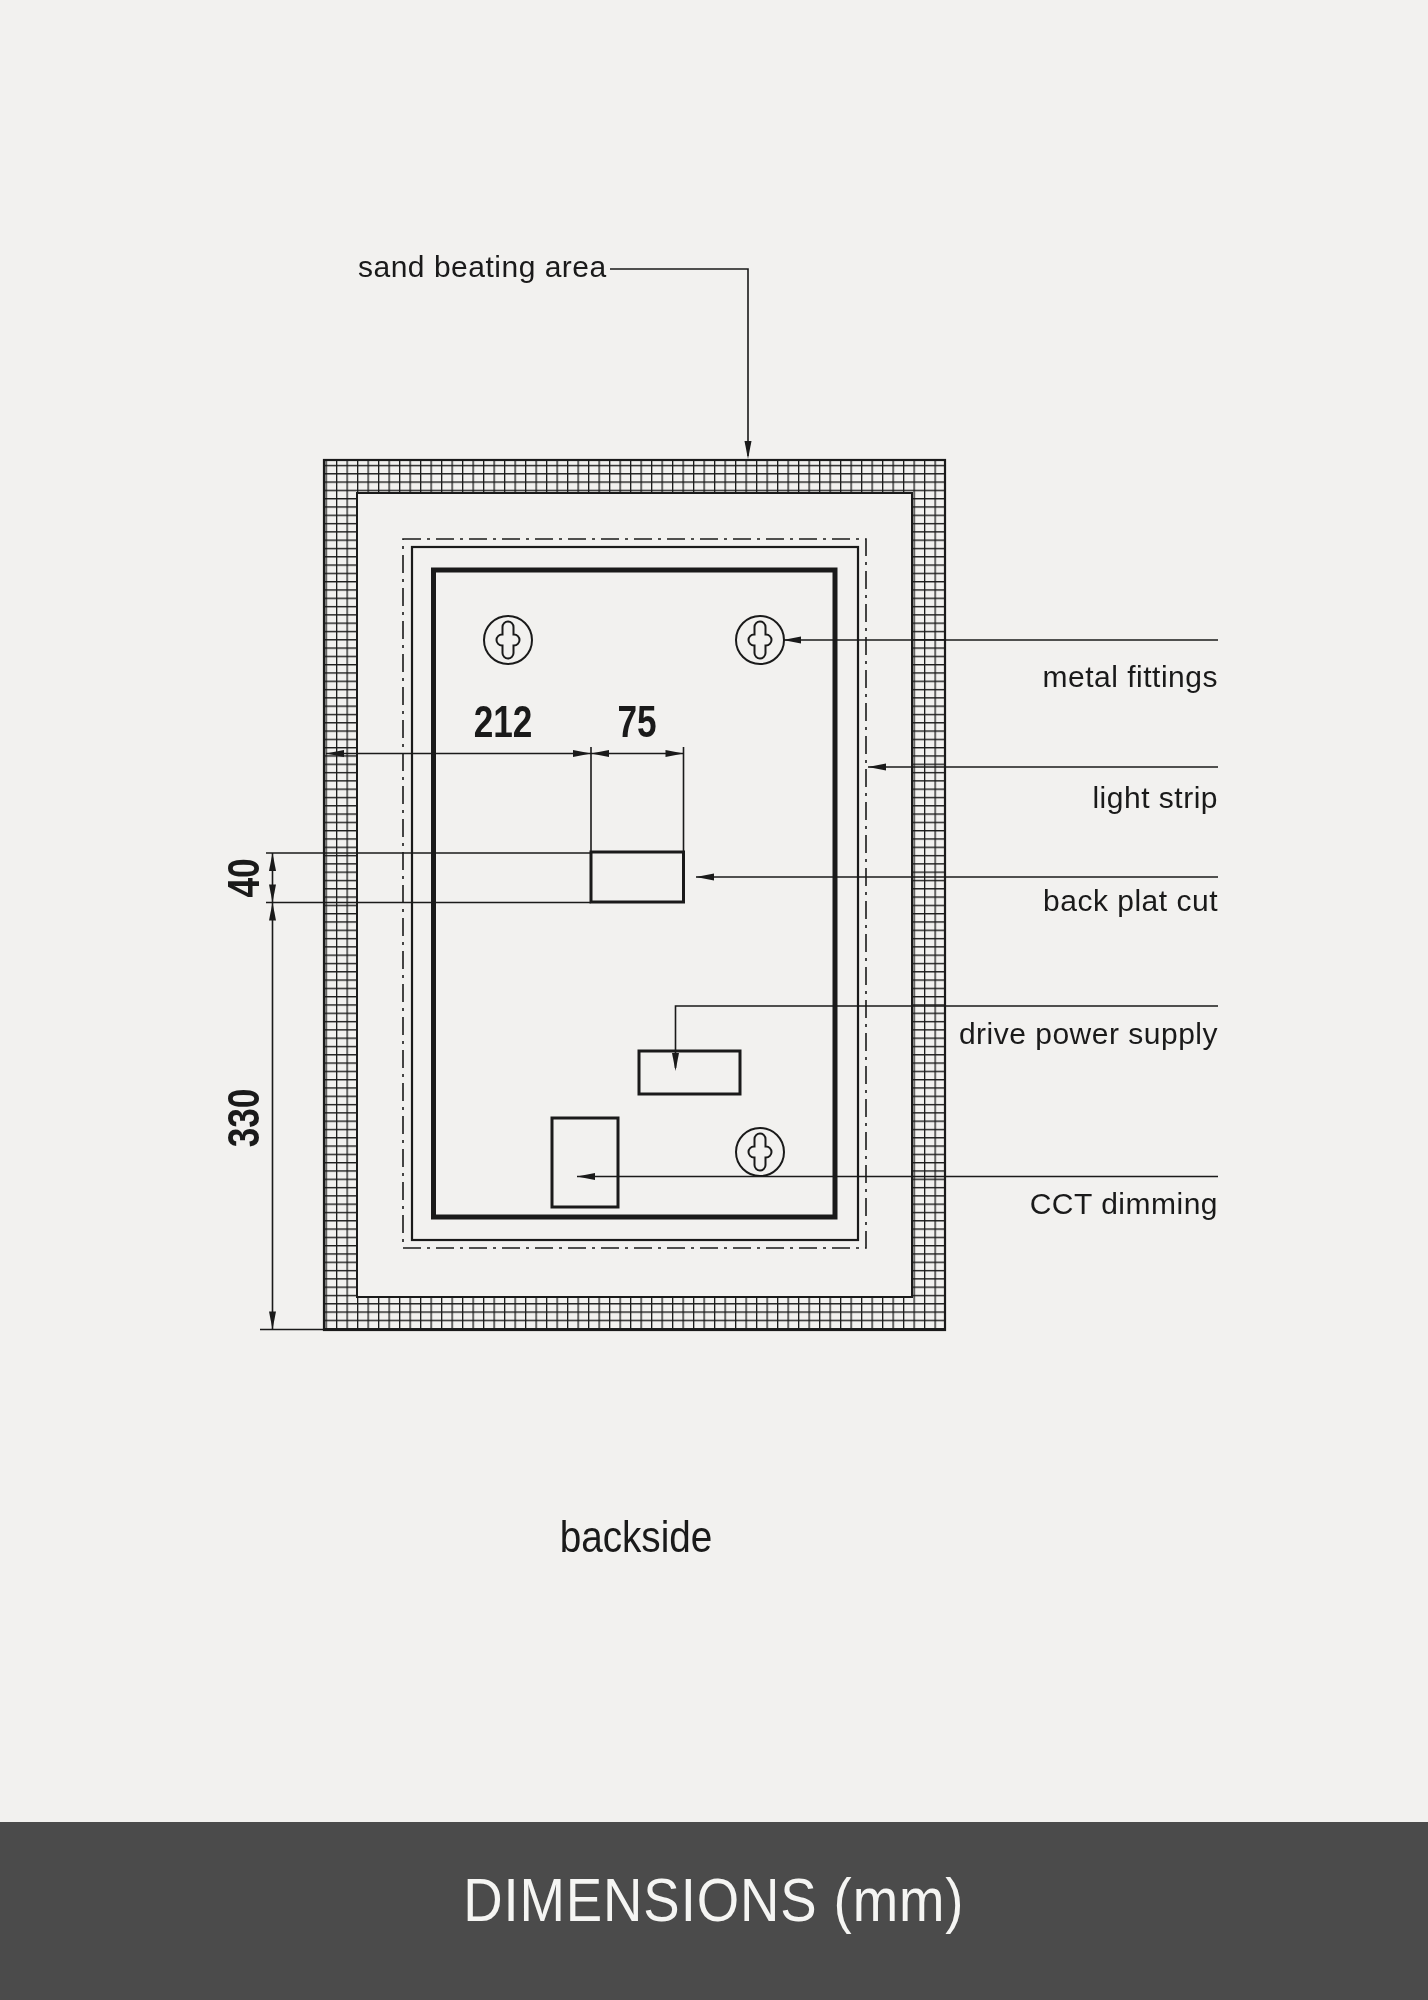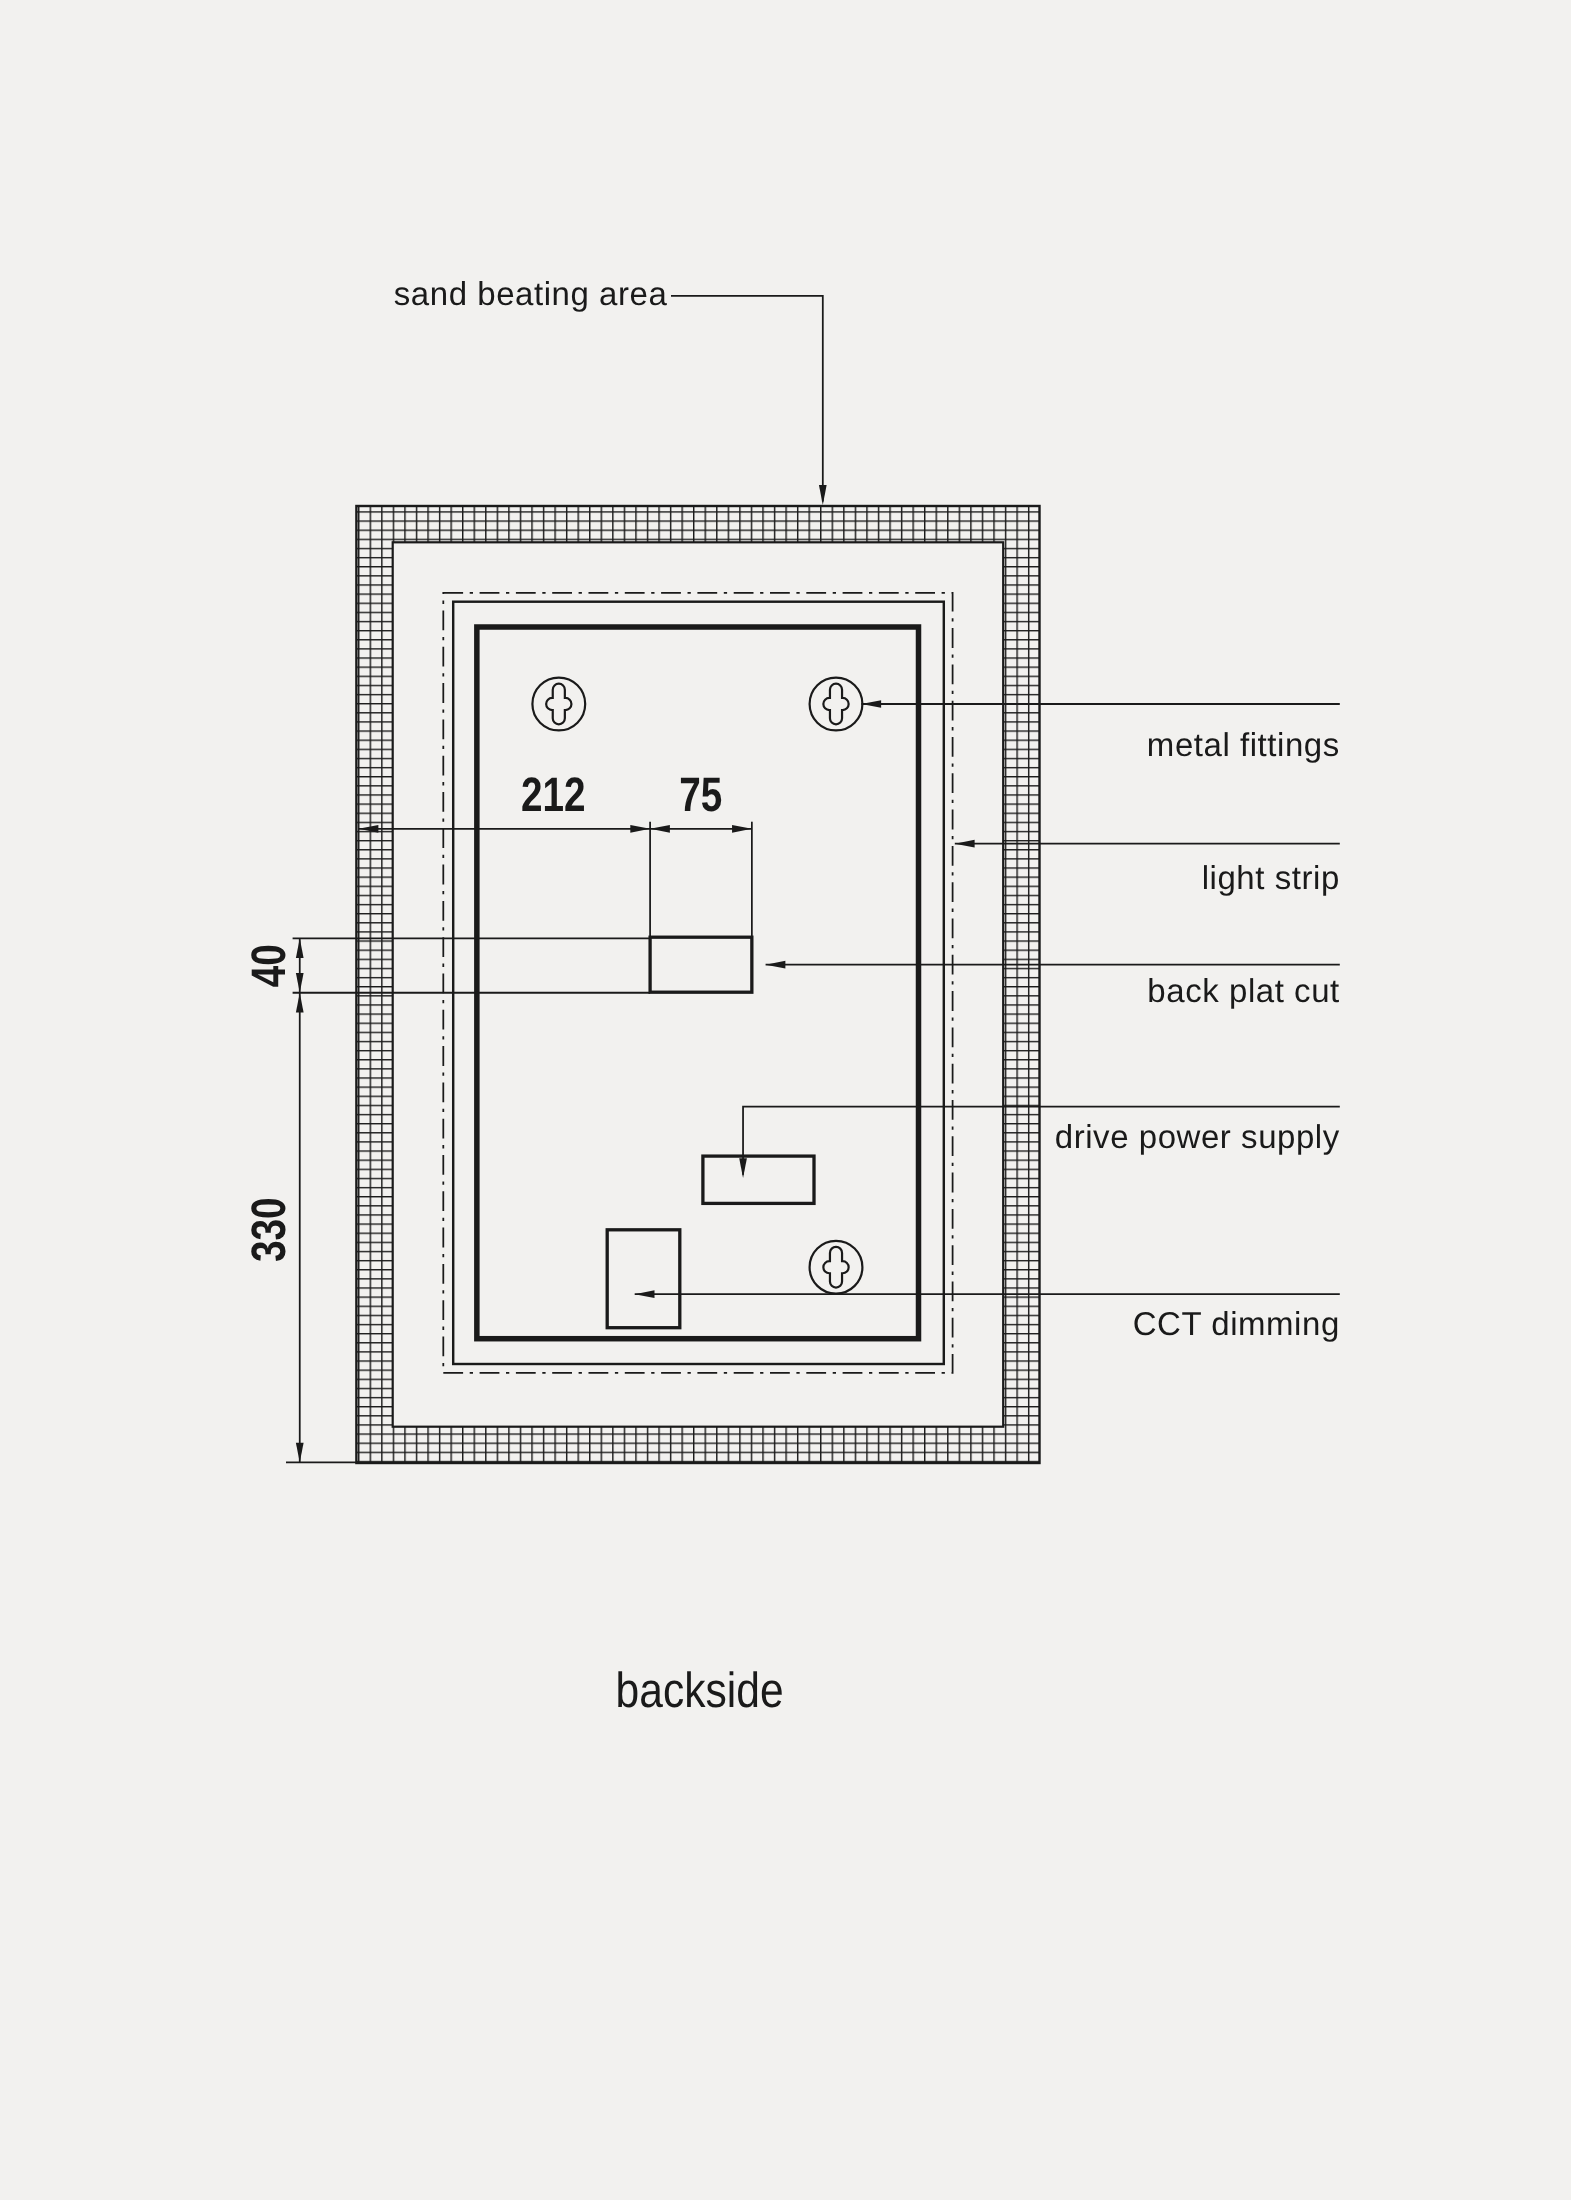--- a/index.html
+++ b/index.html
@@ -110,13 +110,16 @@
 
   <g>
     <line x1="577" y1="1176.5" x2="1218" y2="1176.5" stroke="#1a1a1a" stroke-width="1.6"></line>
     <polygon points="577,1176.5 595,1173 595,1180" fill="#1a1a1a"></polygon>
     <text class="lbl" x="1218" y="1214" text-anchor="end">CCT dimming</text>
   </g>
 
   <text transform="translate(636,1552) scale(0.86,1)" text-anchor="middle" style="font-size:45px;">backside</text>
 </svg>
 
+<div id="footer">
+  <span>DIMENSIONS (mm)</span>
+</div>
 </div>
 
 </body></html>

